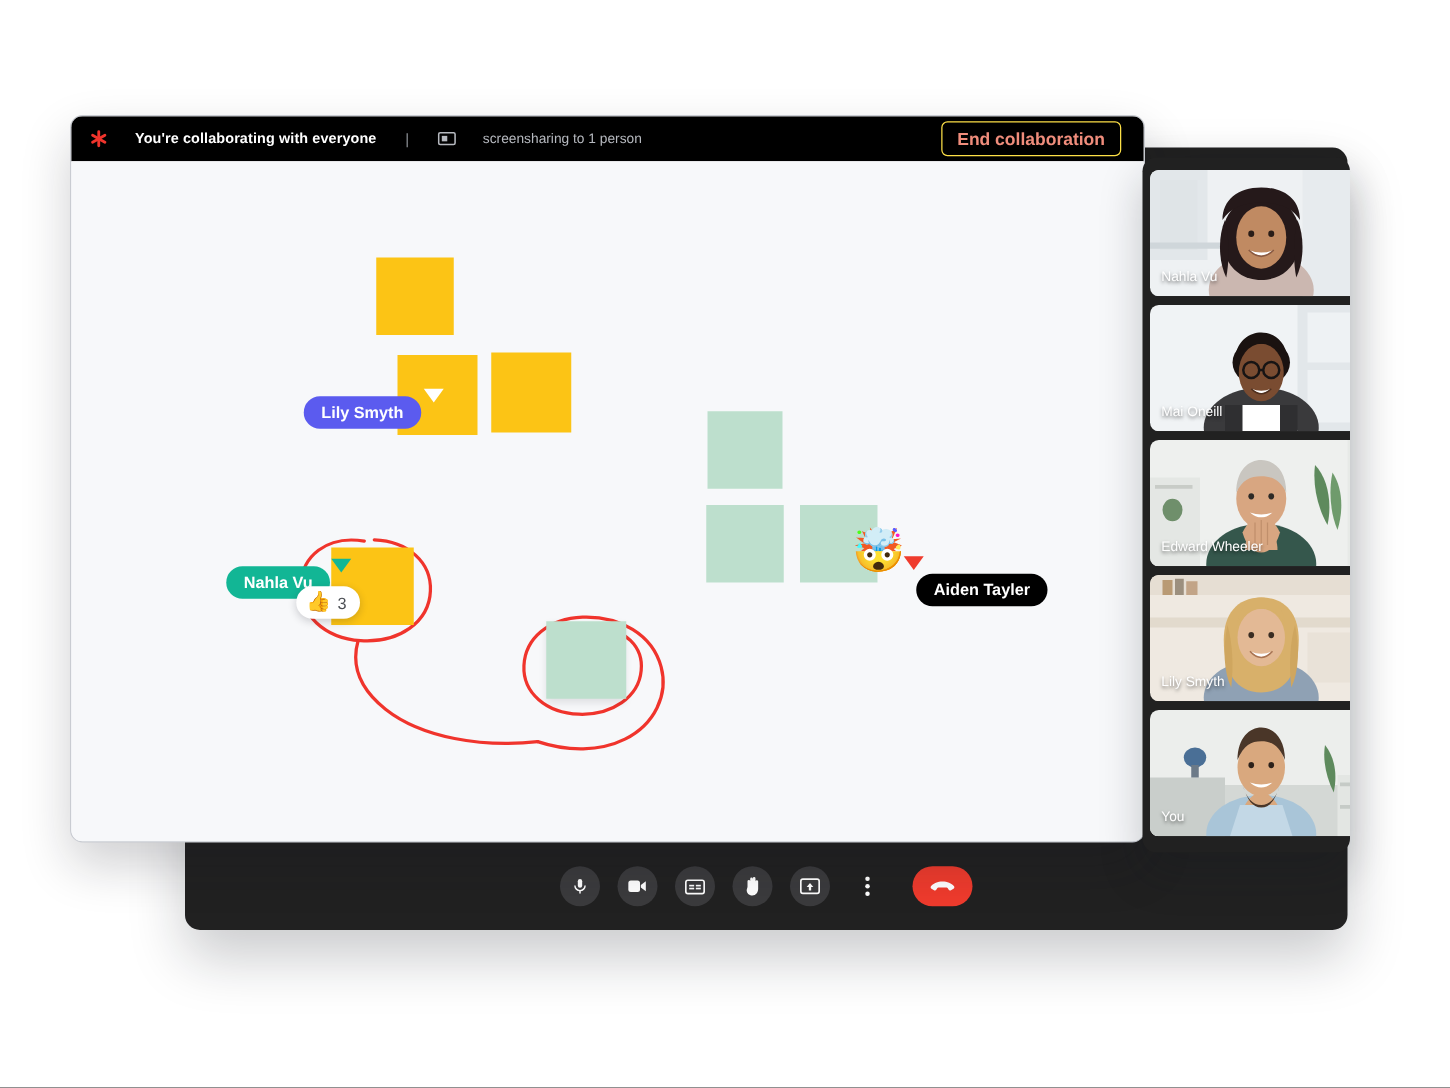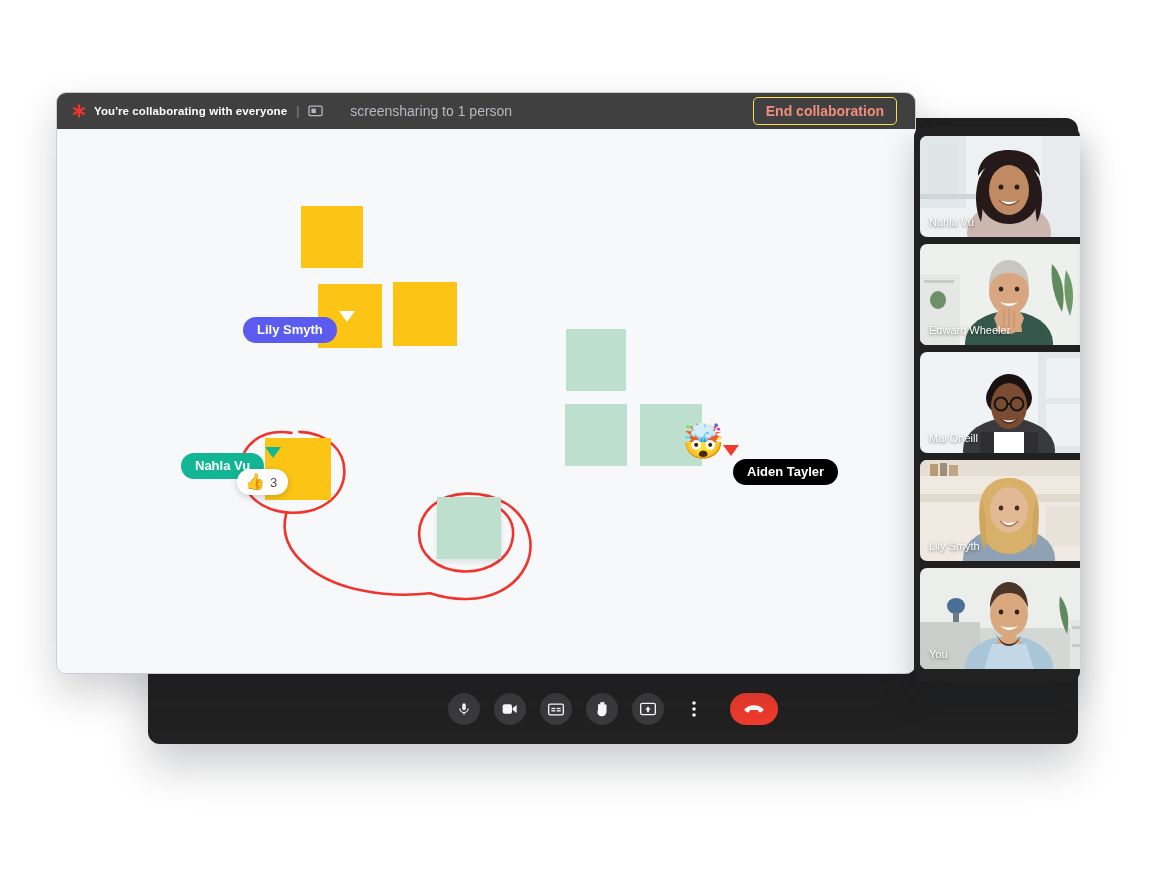--- a/index.html
+++ b/index.html
@@ -77,25 +77,25 @@
     height: 582px;
     border-radius: 10px;
     background: #f7f8fa;
     box-shadow: 0 18px 40px rgba(20,22,30,0.20);
     overflow: hidden;
     border: 1px solid #c9ccd2;
   }
 
   .share-header {
     height: 36px;
-    background: #404040;
+    background: #000000;
     display: flex;
     align-items: center;
     padding: 0 12px 0 14px;
-    gap: 7px;
+    gap: 21px;
     position: relative;
   }
 
   .spark-icon { width: 16px; height: 16px; flex: 0 0 auto; }
 
   .share-title {
     color: #ffffff;
     font-size: 11.5px;
     font-weight: bold;
     letter-spacing: 0.1px;
@@ -105,23 +105,22 @@
   .share-divider {
     color: #8c8f95;
     font-size: 12px;
     margin: 0 2px;
   }
 
   .monitor-icon { width: 15px; height: 15px; flex: 0 0 auto; }
 
   .share-sub {
     color: #b6b9bf;
-    font-size: 14px;
+    font-size: 11px;
     white-space: nowrap;
-    margin-left: 20px;
   }
 
   .end-collab-btn {
     position: absolute;
     right: 18px;
     top: 50%;
     transform: translateY(-50%);
     border: 1px solid #fde047;
     color: #f08d7c;
     background: transparent;
@@ -380,20 +379,44 @@
         <ellipse cx="89" cy="54" rx="20" ry="25" fill="#c08a62"></ellipse>
         <path d="M58 40c0-16 12-26 31-26s31 10 31 26c-6-10-18-14-31-14s-25 4-31 14z" fill="#25191a"></path>
         <path d="M60 40c-6 14-5 34 1 46 3-16 2-34-1-46z" fill="#25191a"></path>
         <path d="M118 40c6 14 5 34-1 46-3-16-2-34 1-46z" fill="#25191a"></path>
         <ellipse cx="81" cy="51" rx="2.4" ry="2.6" fill="#2a1d18"></ellipse>
         <ellipse cx="97" cy="51" rx="2.4" ry="2.6" fill="#2a1d18"></ellipse>
         <path d="M79 64q10 9 20 0 -10 4 -20 0z" fill="#ffffff"></path>
         <path d="M79 64q10 10 20 0" fill="none" stroke="#8a5a42" stroke-width="1.4"></path>
       </svg>
       <span class="tile-name">Nahla Vu</span>
+    </div>
+
+    <div class="tile">
+      <svg class="tile-photo" viewBox="0 0 178 101" preserveAspectRatio="xMidYMid slice">
+        <rect width="178" height="101" fill="#f0f3f5"></rect>
+        <rect x="118" y="0" width="60" height="101" fill="#e2e7ea"></rect>
+        <rect x="126" y="6" width="44" height="40" fill="#eef2f4"></rect>
+        <rect x="126" y="52" width="44" height="42" fill="#eef2f4"></rect>
+        <ellipse cx="89" cy="98" rx="46" ry="32" fill="#3a3a3c"></ellipse>
+        <path d="M66 80h46l6 21H60z" fill="#ffffff"></path>
+        <rect x="60" y="80" width="14" height="21" fill="#2f2f31"></rect>
+        <rect x="104" y="80" width="14" height="21" fill="#2f2f31"></rect>
+        <ellipse cx="89" cy="46" rx="23" ry="19" fill="#1a1210"></ellipse>
+        <ellipse cx="89" cy="54" rx="18" ry="23" fill="#7a4c31"></ellipse>
+        <path d="M68 42c2-14 12-20 21-20s19 6 21 20c-6-8-12-11-21-11s-15 3-21 11z" fill="#1a1210"></path>
+        <g fill="none" stroke="#171414" stroke-width="2">
+          <circle cx="81" cy="52" r="6.4"></circle>
+          <circle cx="97" cy="52" r="6.4"></circle>
+          <line x1="87.4" y1="52" x2="90.6" y2="52"></line>
+        </g>
+        <path d="M81 67q8 7 16 0 -8 3 -16 0z" fill="#ffffff"></path>
+        <path d="M81 67q8 8 16 0" fill="none" stroke="#4e2f1e" stroke-width="1.3"></path>
+      </svg>
+      <span class="tile-name">Mai Oneill</span>
     </div>
 
     <div class="tile">
       <svg class="tile-photo" viewBox="0 0 178 101" preserveAspectRatio="xMidYMid slice">
         <rect width="178" height="101" fill="#eef0ee"></rect>
         <rect x="0" y="30" width="40" height="71" fill="#e4e7e4"></rect>
         <rect x="4" y="36" width="30" height="3" fill="#c8ccc7"></rect>
         <ellipse cx="18" cy="56" rx="8" ry="9" fill="#6f8f6b"></ellipse>
         <path d="M132 20c10 10 14 30 10 48-8-14-12-32-10-48z" fill="#5e8a5d"></path>
         <path d="M146 26c8 12 9 30 4 46-6-14-7-32-4-46z" fill="#6f9b6c"></path>
@@ -410,44 +433,20 @@
           <line x1="84" y1="66" x2="84" y2="84"></line>
           <line x1="89" y1="64" x2="89" y2="84"></line>
           <line x1="94" y1="66" x2="94" y2="84"></line>
         </g>
       </svg>
       <span class="tile-name">Edward Wheeler</span>
     </div>
 
     <div class="tile">
       <svg class="tile-photo" viewBox="0 0 178 101" preserveAspectRatio="xMidYMid slice">
-        <rect width="178" height="101" fill="#f0f3f5"></rect>
-        <rect x="118" y="0" width="60" height="101" fill="#e2e7ea"></rect>
-        <rect x="126" y="6" width="44" height="40" fill="#eef2f4"></rect>
-        <rect x="126" y="52" width="44" height="42" fill="#eef2f4"></rect>
-        <ellipse cx="89" cy="98" rx="46" ry="32" fill="#3a3a3c"></ellipse>
-        <path d="M66 80h46l6 21H60z" fill="#ffffff"></path>
-        <rect x="60" y="80" width="14" height="21" fill="#2f2f31"></rect>
-        <rect x="104" y="80" width="14" height="21" fill="#2f2f31"></rect>
-        <ellipse cx="89" cy="46" rx="23" ry="19" fill="#1a1210"></ellipse>
-        <ellipse cx="89" cy="54" rx="18" ry="23" fill="#7a4c31"></ellipse>
-        <path d="M68 42c2-14 12-20 21-20s19 6 21 20c-6-8-12-11-21-11s-15 3-21 11z" fill="#1a1210"></path>
-        <g fill="none" stroke="#171414" stroke-width="2">
-          <circle cx="81" cy="52" r="6.4"></circle>
-          <circle cx="97" cy="52" r="6.4"></circle>
-          <line x1="87.4" y1="52" x2="90.6" y2="52"></line>
-        </g>
-        <path d="M81 67q8 7 16 0 -8 3 -16 0z" fill="#ffffff"></path>
-        <path d="M81 67q8 8 16 0" fill="none" stroke="#4e2f1e" stroke-width="1.3"></path>
-      </svg>
-      <span class="tile-name">Mai Oneill</span>
-    </div>
-
-    <div class="tile">
-      <svg class="tile-photo" viewBox="0 0 178 101" preserveAspectRatio="xMidYMid slice">
         <rect width="178" height="101" fill="#efe9e1"></rect>
         <rect x="0" y="0" width="178" height="16" fill="#e6ded3"></rect>
         <rect x="10" y="4" width="8" height="12" fill="#b99a74"></rect>
         <rect x="20" y="3" width="7" height="13" fill="#9c8f7e"></rect>
         <rect x="29" y="5" width="9" height="11" fill="#c2a487"></rect>
         <rect x="0" y="34" width="178" height="8" fill="#e2dacd"></rect>
         <rect x="126" y="46" width="52" height="40" fill="#e9e2d8"></rect>
         <ellipse cx="89" cy="98" rx="46" ry="31" fill="#8fa1b4"></ellipse>
         <path d="M89 18c-20 0-30 14-30 34 0 26 10 42 30 42s30-16 30-42c0-20-10-34-30-34z" fill="#d8b06a"></path>
         <ellipse cx="89" cy="50" rx="19" ry="23" fill="#e3b995"></ellipse>

